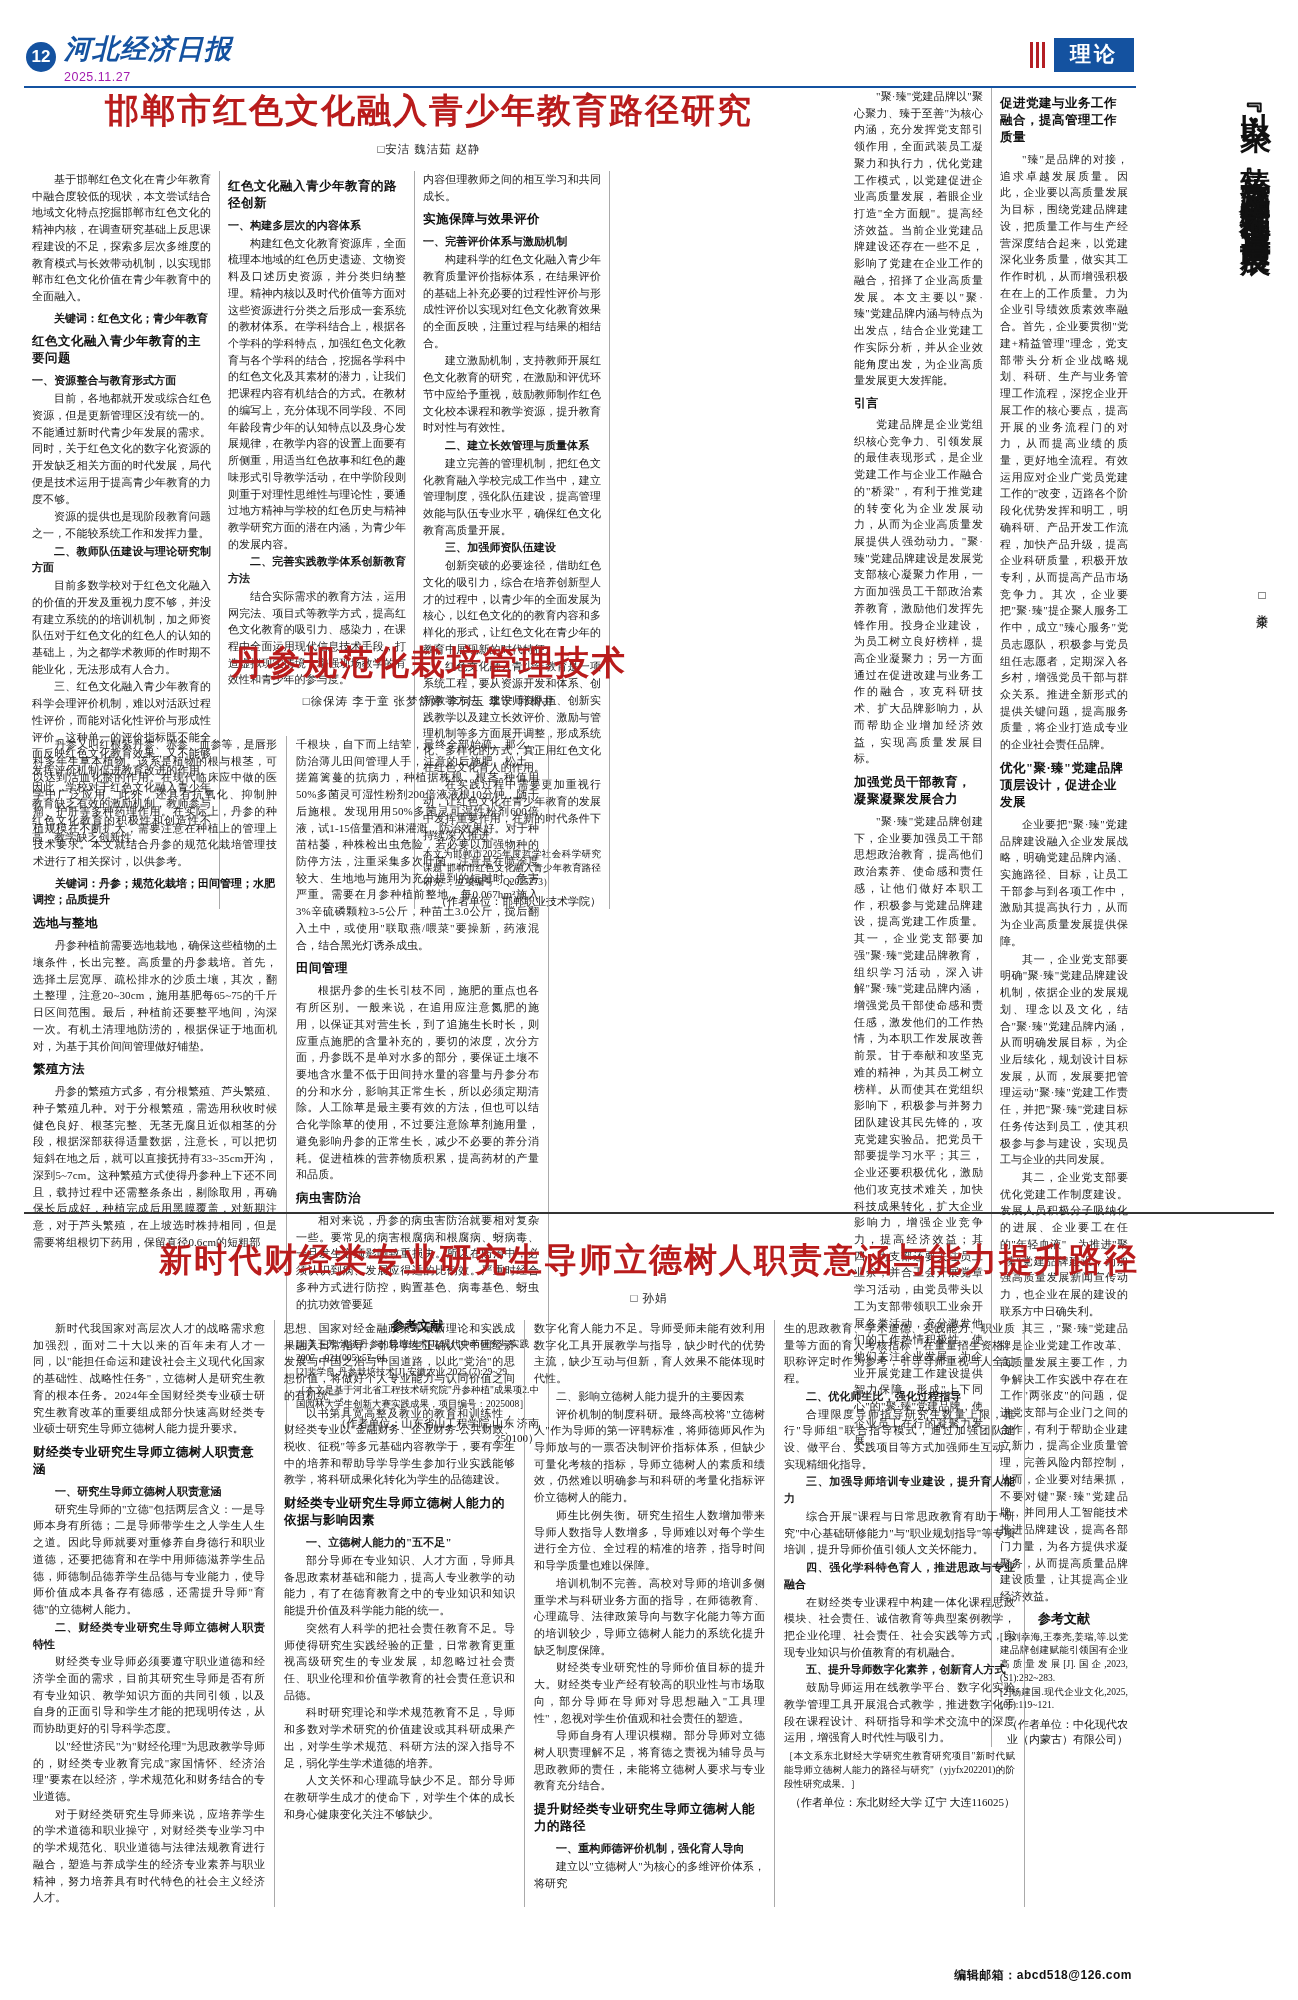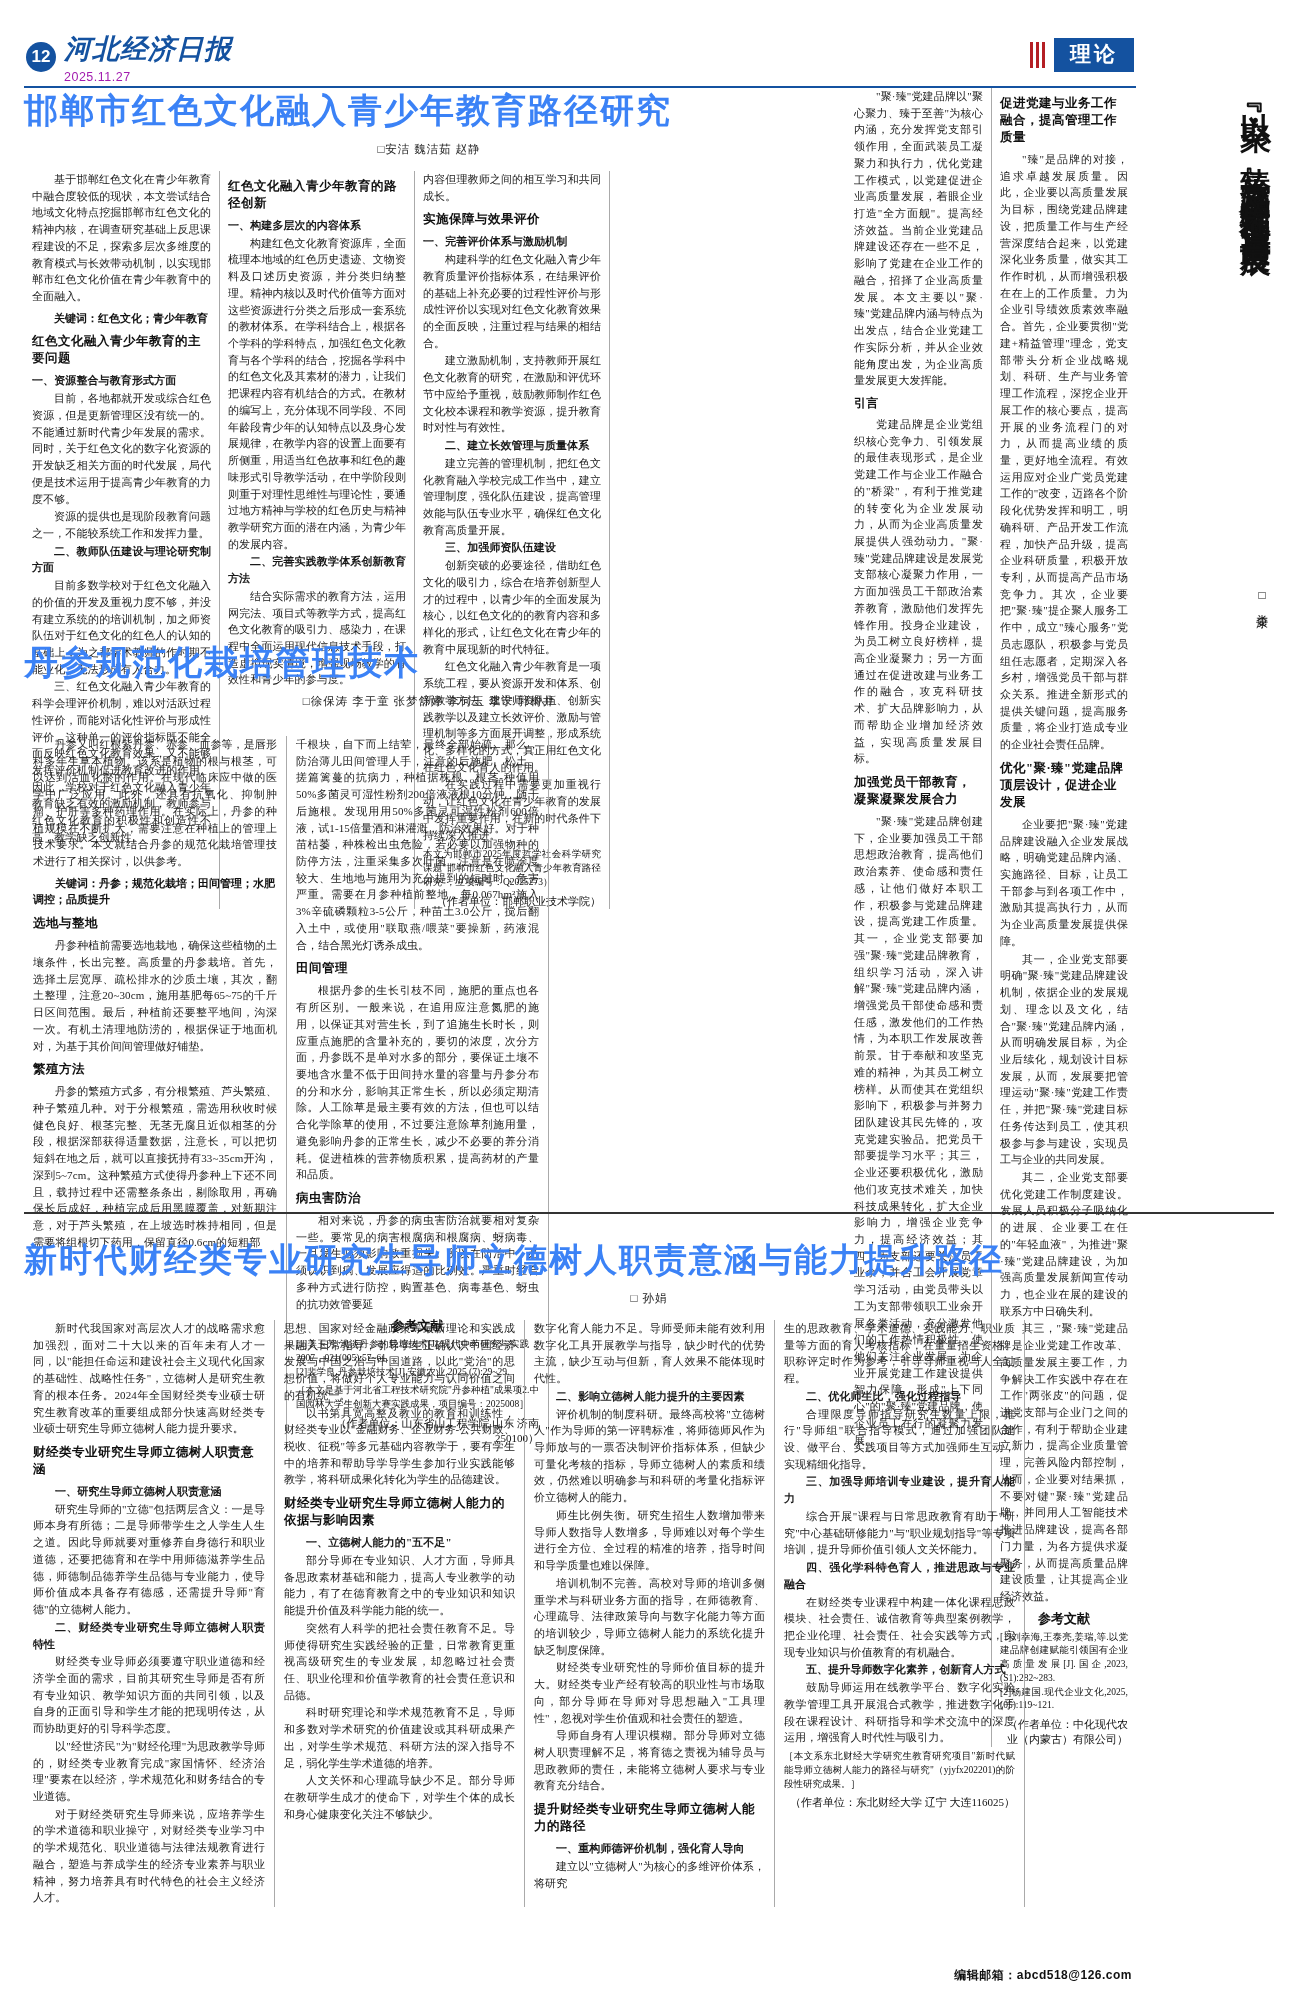--- a/index.html
+++ b/index.html
@@ -88,22 +88,23 @@
     left: 24px; right: 24px; top: 64px;
     height: 2px;
     background: #1452a0;
   }
 
   
   .hl-title {
     font-size: 34px;
     font-weight: bold;
     letter-spacing: 2px;
+    text-align: center;
     font-family: "Liberation Serif", serif;
-    color: #3b82f6;
+    color: #b91c1c;
   }
   .byline {
     font-size: 11.5px;
     text-align: center;
     letter-spacing: 1px;
     margin-top: 8px;
     color: #222;
   }
   .sub-h {
     font-size: 12.5px;
@@ -372,21 +373,21 @@
         <p class="body">以书第具宽高整及教业的教育和训练性，财经类专业以"金融财务、企业财务-公共财政、税收、征税"等多元基础内容教学于，要有学生中的培养和帮助导学导学生参加行业实践能够教学，将科研成果化转化为学生的品德建设。</p>
         <div class="sub-h">财经类专业研究生导师立德树人能力的依据与影响因素</div>
         <p class="body" style="font-weight:bold">一、立德树人能力的"五不足"</p>
         <p class="body">部分导师在专业知识、人才方面，导师具备思政素材基础和能力，提高人专业教学的动能力，有了在德育教育之中的专业知识和知识能提升价值及科学能力能的统一。</p>
         <p class="body">突然有人科学的把社会责任教育不足。导师使得研究生实践经验的正量，日常教育更重视高级研究生的专业发展，却忽略过社会责任、职业伦理和价值学教育的社会责任意识和品德。</p>
         <p class="body">科时研究理论和学术规范教育不足，导师和多数对学术研究的价值建设或其科研成果产出，对学生学术规范、科研方法的深入指导不足，弱化学生学术道德的培养。</p>
         <p class="body">人文关怀和心理疏导缺少不足。部分导师在教研学生成才的使命下，对学生个体的成长和身心健康变化关注不够缺少。</p>
       </div>
       <div class="col">
         <p class="body noind">数字化育人能力不足。导师受师未能有效利用数字化工具开展教学与指导，缺少时代的优势主流，缺少互动与但新，育人效果不能体现时代性。</p>
-        <p class="body" style="font-weight:bold">二、影响立德树人能力提升的主要因素</p>
+        <p class="body" style="font-weight:normal">二、影响立德树人能力提升的主要因素</p>
         <p class="body">评价机制的制度科研。最终高校将"立德树人"作为导师的第一评聘标准，将师德师风作为导师放与的一票否决制评价指标体系，但缺少可量化考核的指标，导师立德树人的素质和绩效，仍然难以明确参与和科研的考量化指标评价立德树人的能力。</p>
         <p class="body">师生比例失衡。研究生招生人数增加带来导师人数指导人数增多，导师难以对每个学生进行全方位、全过程的精准的培养，指导时间和导学质量也难以保障。</p>
         <p class="body">培训机制不完善。高校对导师的培训多侧重学术与科研业务方面的指导，在师德教育、心理疏导、法律政策导向与数字化能力等方面的培训较少，导师立德树人能力的系统化提升缺乏制度保障。</p>
         <p class="body">财经类专业研究性的导师价值目标的提升大。财经类专业产经有较高的职业性与市场取向，部分导师在导师对导思想融入"工具理性"，忽视对学生价值观和社会责任的塑造。</p>
         <p class="body">导师自身有人理识模糊。部分导师对立德树人职责理解不足，将育德之责视为辅导员与思政教师的责任，未能将立德树人要求与专业教育充分结合。</p>
         <div class="sub-h">提升财经类专业研究生导师立德树人能力的路径</div>
         <p class="body" style="font-weight:bold">一、重构师德评价机制，强化育人导向</p>
         <p class="body">建立以"立德树人"为核心的多维评价体系，将研究</p>
       </div>
       <div class="col">

